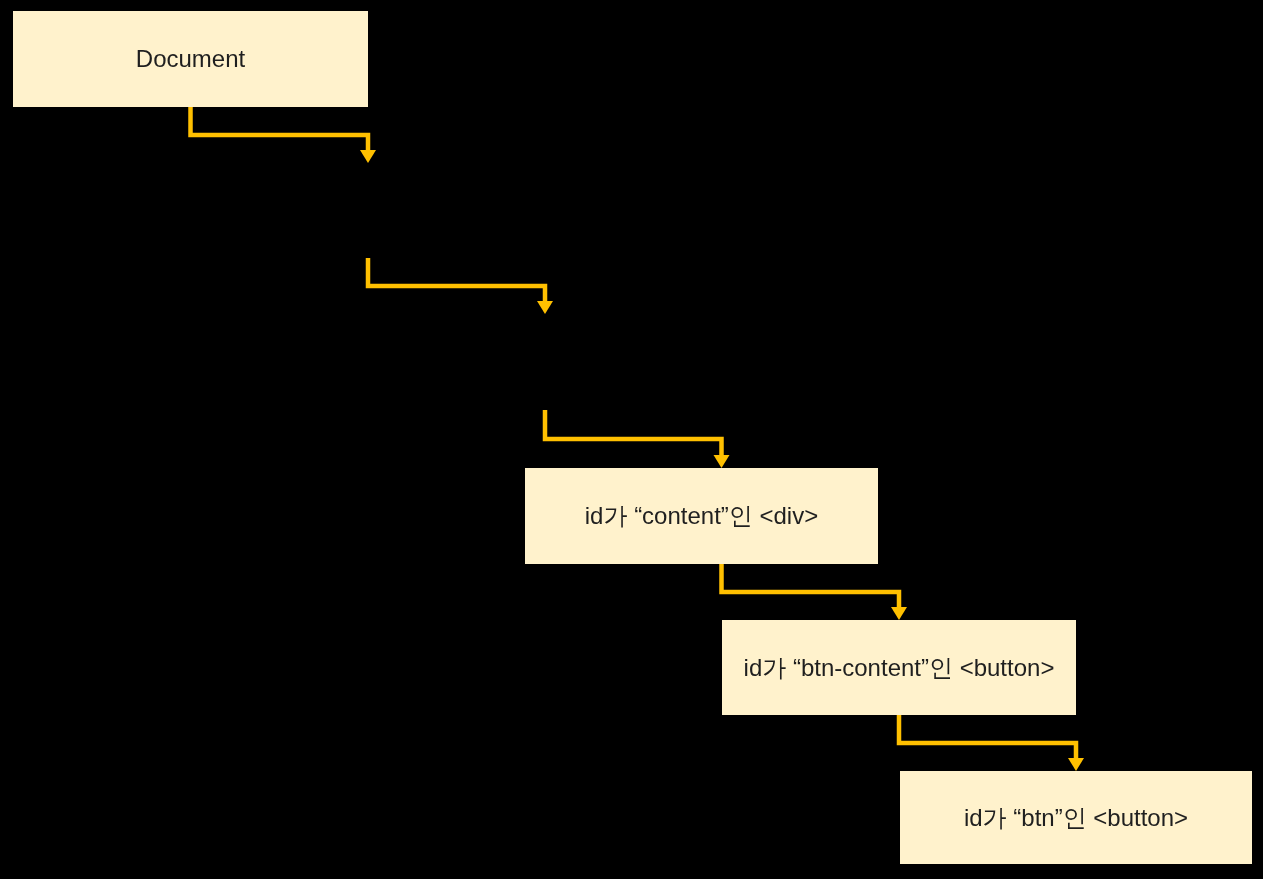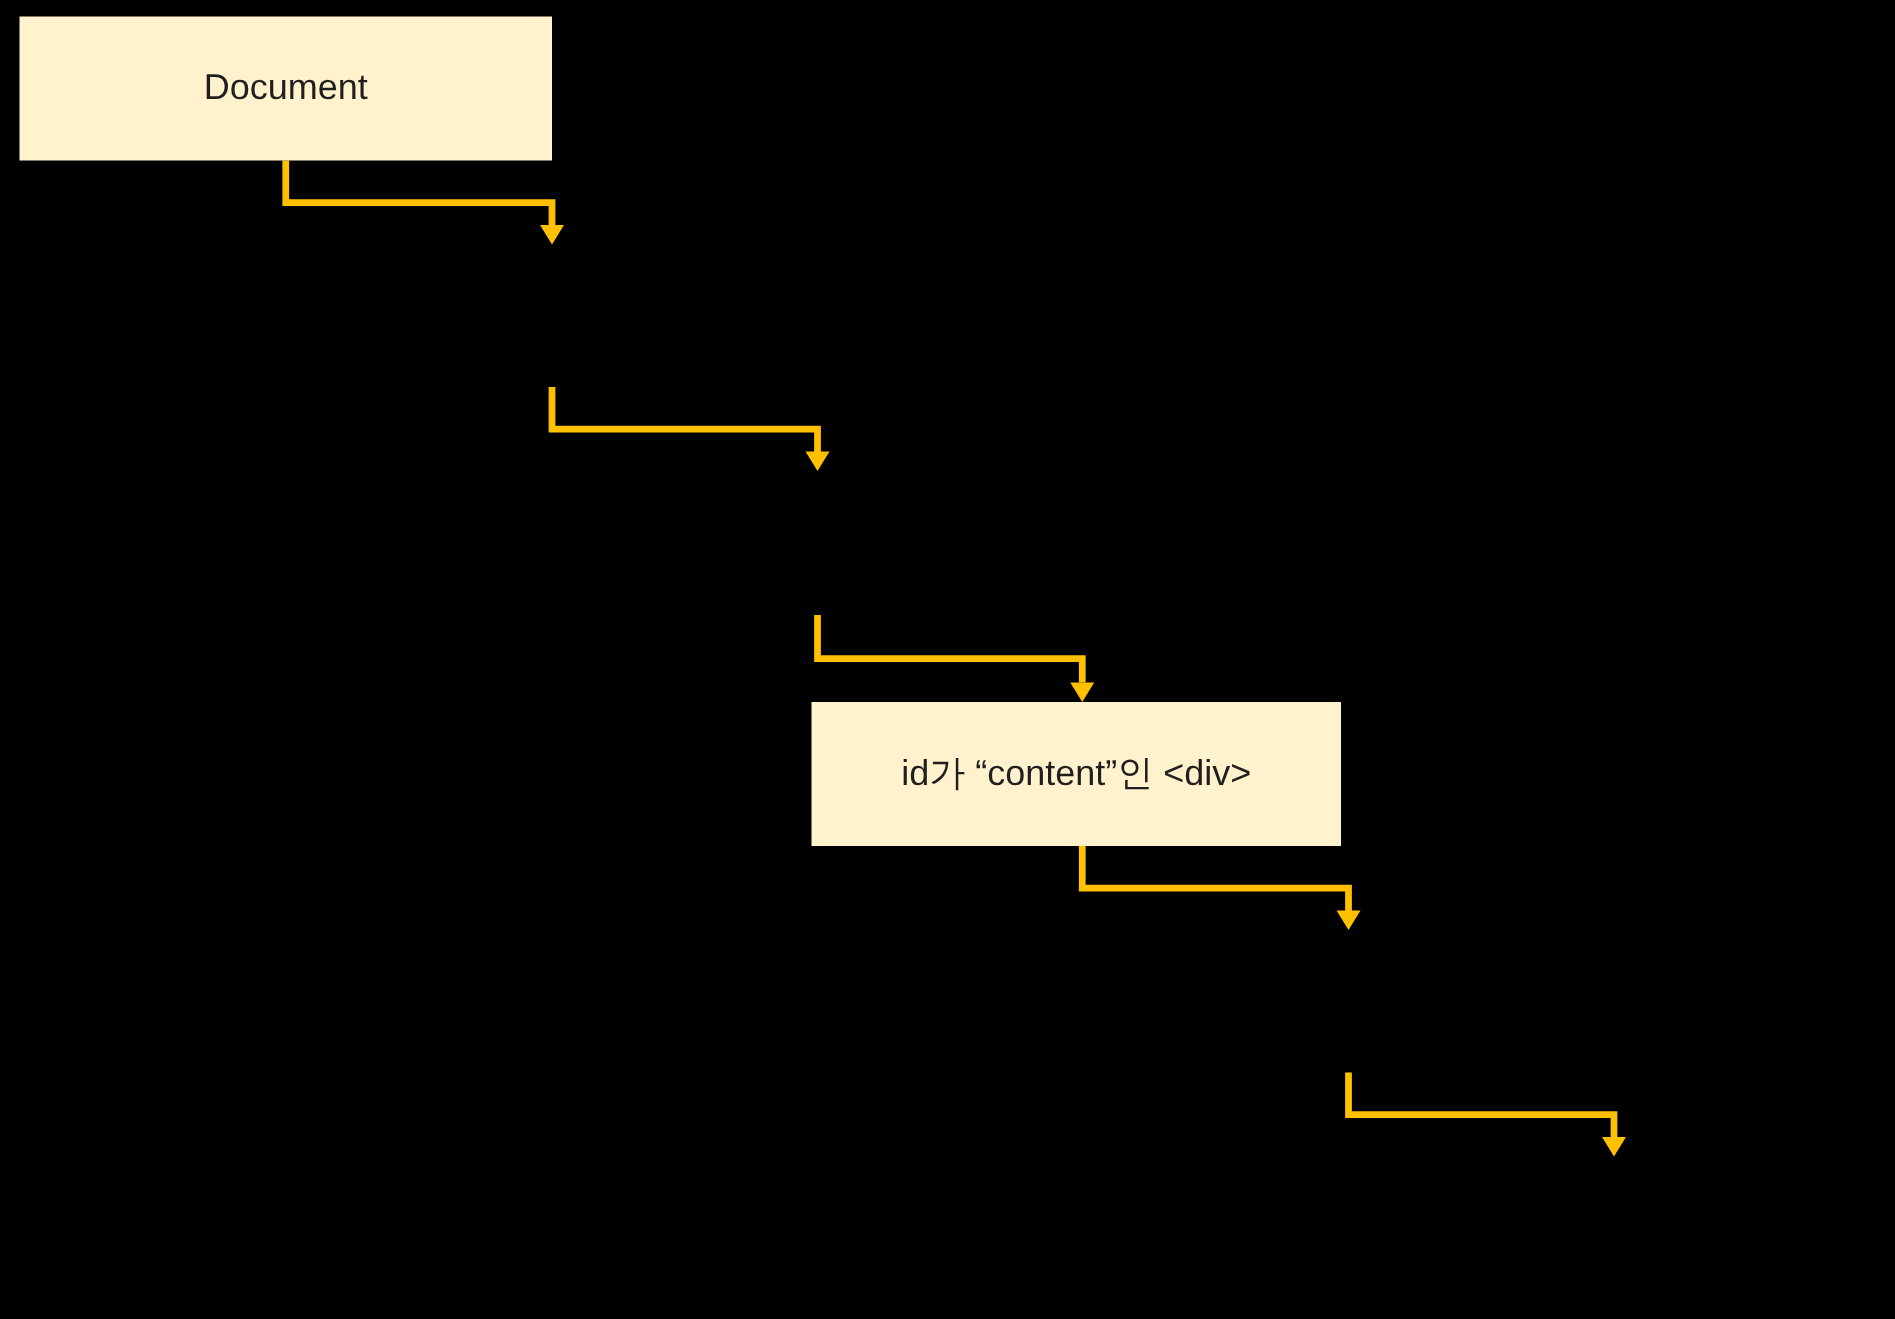--- a/index.html
+++ b/index.html
@@ -58,19 +58,25 @@
       <polygon points="1068,758 1084,758 1076,771"></polygon>
     </g>
   </svg>
 
   <div class="node" style="left:13px;top:11px;width:355px;height:96px">
     <span>Document</span>
   </div>
 
 
 
-  <div class="node" style="left:541px;top:468px;width:353px;height:96px">
+  <div class="node" style="left:525px;top:468px;width:353px;height:96px">
     <span>id가 “content”인 &lt;div&gt;</span>
   </div>
 
+  <div class="node" style="left:722px;top:620px;width:354px;height:95px">
+    <span>id가 “btn-content”인 &lt;button&gt;</span>
+  </div>
 
+  <div class="node" style="left:900px;top:771px;width:352px;height:93px">
+    <span>id가 “btn”인 &lt;button&gt;</span>
+  </div>
 
 </div>
 
 </body></html>

